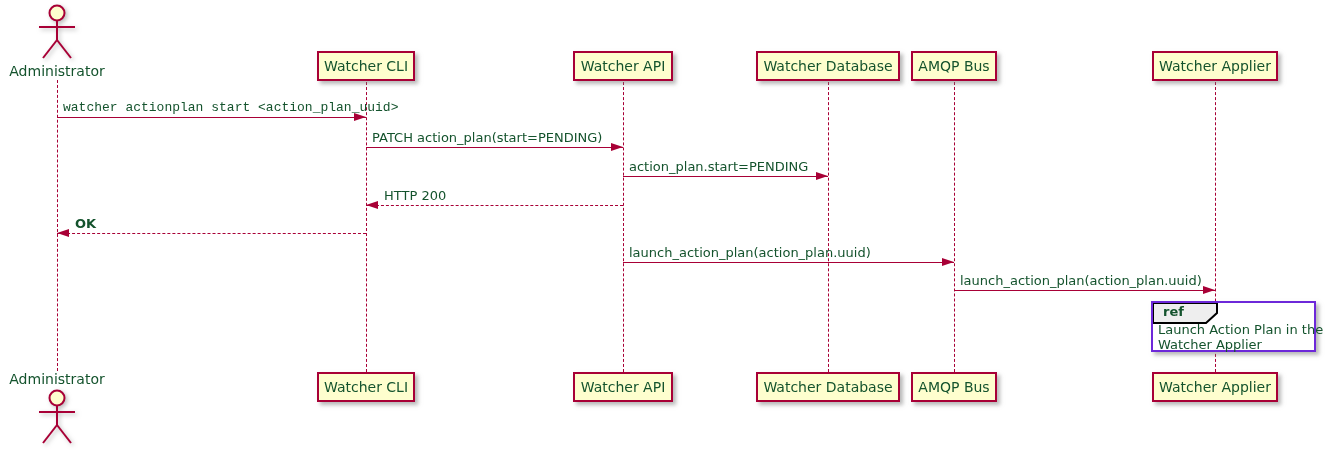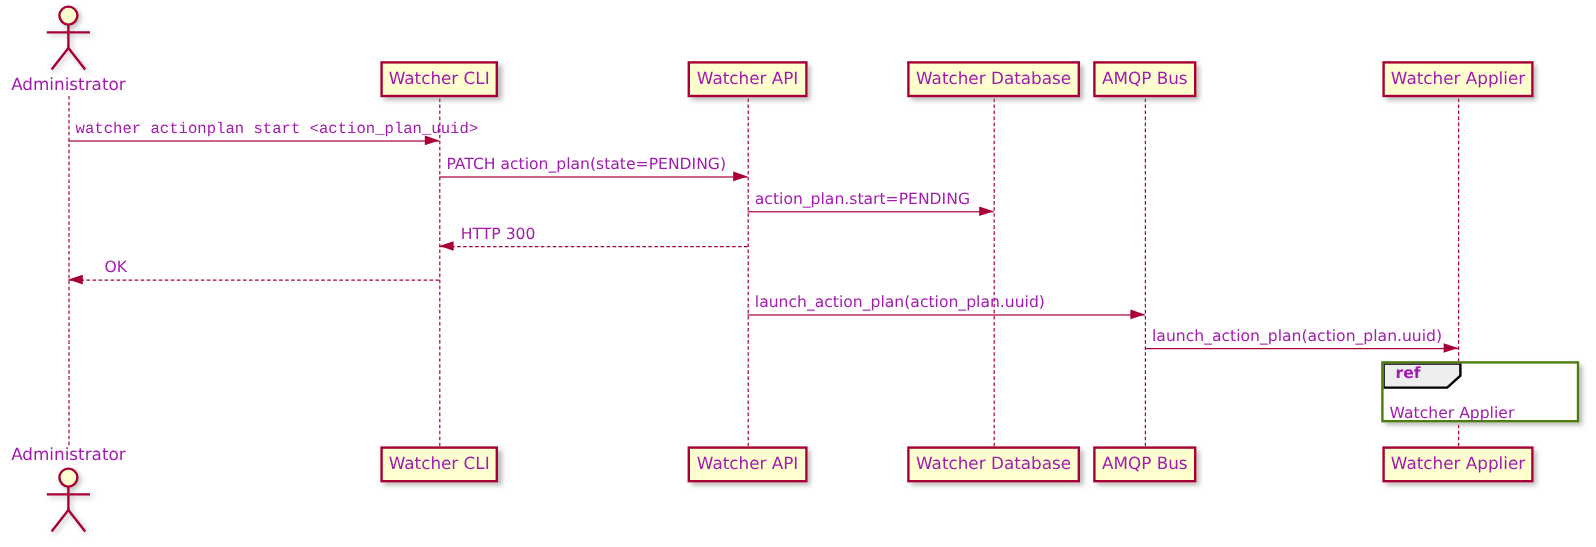--- a/index.html
+++ b/index.html
@@ -2,21 +2,21 @@
 <html><head>
 <meta charset="utf-8">
 <style>
   html, body { margin: 0; padding: 0; background: #ffffff; }
   .canvas {
     position: relative;
     width: 1330px;
     height: 456px;
     background: #ffffff;
     font-family: "DejaVu Sans", sans-serif;
-    color: #a21caf;
+    color: #14532d;
     overflow: hidden;
   }
   .lifeline {
     position: absolute;
     width: 0;
     border-left: 1px dashed #A80036;
   }
   .participant {
     position: absolute;
     height: 30px;
@@ -60,21 +60,21 @@
   .arrow-l {
     position: absolute;
     width: 0; height: 0;
     border-top: 4px solid transparent;
     border-bottom: 4px solid transparent;
     border-right: 12px solid #A80036;
   }
   .ref-box {
     position: absolute;
     background: #ffffff;
-    border: 2px solid #4d7c0f;
+    border: 2px solid #6d28d9;
     box-sizing: border-box;
     box-shadow: 3px 3px 4px rgba(125,125,125,0.55);
     z-index: 5;
     font-size: 13px;
   }
   .ref-pent { position: absolute; left: 0; top: 0; }
   .ref-kw   { position: absolute; left: 10px; top: 1px; font-weight: bold; font-size: 13px; }
   .ref-t1   { position: absolute; left: 5px; top: 19px; white-space: nowrap; }
   .ref-t2   { position: absolute; left: 5px; top: 34px; white-space: nowrap; }
 </style>
@@ -115,39 +115,39 @@
     <span>Watcher Applier</span>
   </div>
 
   <div>
     <div class="msg-label" style="left:63px; top:100px;font-family:Liberation Mono, monospace;">watcher actionplan start &lt;action_plan_uuid&gt;</div>
     <div class="msg-line" style="left:57px; top:117px; width:309px;"></div>
     <div class="arrow-r" style="left:354px; top:113px;"></div>
   </div>
 
   <div>
-    <div class="msg-label" style="left:372px; top:130px;">PATCH action_plan(state=PENDING)</div>
+    <div class="msg-label" style="left:372px; top:130px;">PATCH action_plan(start=PENDING)</div>
     <div class="msg-line" style="left:366px; top:147px; width:257px;"></div>
     <div class="arrow-r" style="left:611px; top:143px;"></div>
   </div>
 
   <div>
     <div class="msg-label" style="left:629px; top:159px;">action_plan.start=PENDING</div>
     <div class="msg-line" style="left:623px; top:176px; width:205px;"></div>
     <div class="arrow-r" style="left:816px; top:172px;"></div>
   </div>
 
   <div>
-    <div class="msg-label" style="left:384px; top:188px;">HTTP 300</div>
+    <div class="msg-label" style="left:384px; top:188px;">HTTP 200</div>
     <div class="msg-line dashed" style="left:366px; top:205px; width:257px;"></div>
     <div class="arrow-l" style="left:366px; top:201px;"></div>
   </div>
 
   <div>
-    <div class="msg-label" style="left:87px; top:216px;">OK</div>
+    <div class="msg-label" style="left:75px; top:216px;font-weight:bold;">OK</div>
     <div class="msg-line dashed" style="left:57px; top:233px; width:309px;"></div>
     <div class="arrow-l" style="left:57px; top:229px;"></div>
   </div>
 
   <div>
     <div class="msg-label" style="left:629px; top:245px;">launch_action_plan(action_plan.uuid)</div>
     <div class="msg-line" style="left:623px; top:262px; width:331px;"></div>
     <div class="arrow-r" style="left:942px; top:258px;"></div>
   </div>
 
@@ -155,20 +155,21 @@
     <div class="msg-label" style="left:960px; top:273px;">launch_action_plan(action_plan.uuid)</div>
     <div class="msg-line" style="left:954px; top:290px; width:261px;"></div>
     <div class="arrow-r" style="left:1203px; top:286px;"></div>
   </div>
 
   <div class="ref-box" style="left:1151px; top:301px; width:165px; height:51px;">
     <svg class="ref-pent" width="68" height="22" viewBox="0 0 68 22">
       <path d="M0,0 H64 V10 L53,20 H0 Z" fill="#EEEEEE" stroke="#000000" stroke-width="2"></path>
     </svg>
     <div class="ref-kw">ref</div>
+    <div class="ref-t1">Launch Action Plan in the</div>
     <div class="ref-t2">Watcher Applier</div>
   </div>
 
   <div class="participant" style="left:317px; top:372px; width:98px;">
     <span>Watcher CLI</span>
   </div>
   <div class="participant" style="left:573px; top:372px; width:100px;">
     <span>Watcher API</span>
   </div>
   <div class="participant" style="left:756px; top:372px; width:144px;">

